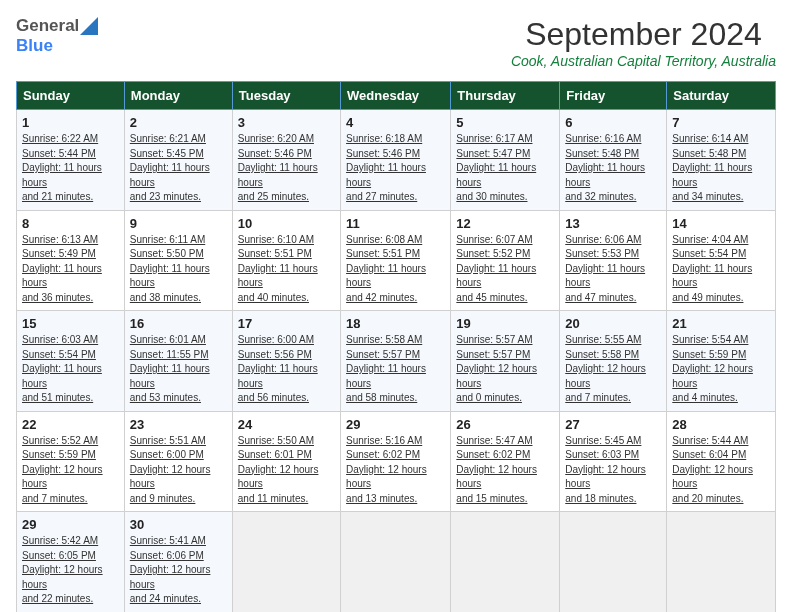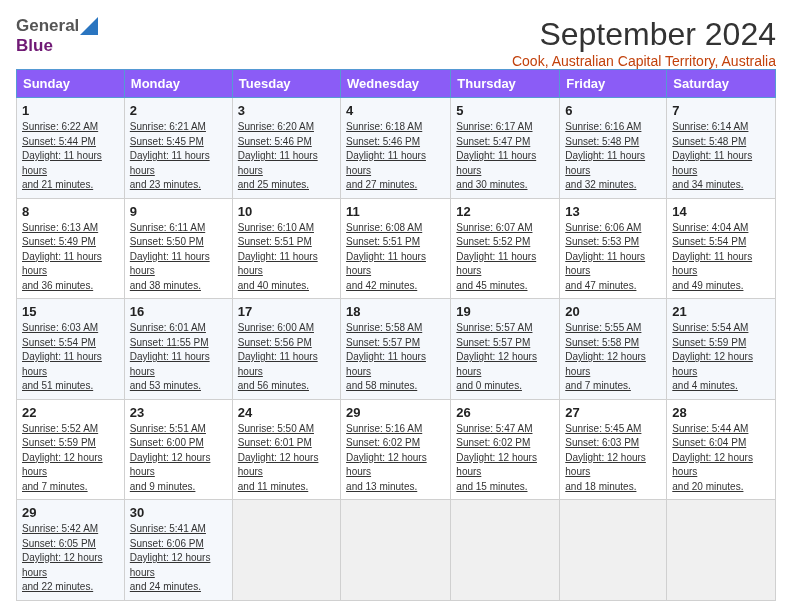--- a/index.html
+++ b/index.html
@@ -7,46 +7,48 @@
       font-family: Arial, sans-serif;
       background: #fff;
       width: 792px;
       min-height: 612px;
       padding: 16px;
     }
     .header-section {
       display: flex;
       justify-content: space-between;
       align-items: flex-start;
+      margin-bottom: 12px;
       gap: 36px;
     }
     .logo {
       display: flex;
       flex-direction: column;
       align-items: flex-start;
     }
     .title-section {
-      text-align: right;
+      text-align: center;
     }
     .month-title {
       font-size: 32px;
       font-weight: normal;
       color: #333;
     }
     .subtitle {
       font-size: 14px;
-      color: #c2410c;
+      color: #15803d;
+      font-style: italic;
     }
     .calendar-table {
       width: 100%;
       border-collapse: collapse;
       font-size: 10.5px;
     }
     .calendar-table thead tr th {
-      background-color: #8b5cf6;
+      background-color: #14532d;
       color: #fff;
       text-align: left;
       padding: 6px 6px;
       font-size: 13px;
       font-weight: bold;
       border: 1px solid #5599d4;
     }
     .calendar-table tbody tr {
       vertical-align: top;
     }
@@ -85,21 +87,21 @@
       align-items: center;
     }
     .logo-text-general {
       font-size: 17px;
       font-weight: bold;
       color: #555;
     }
     .logo-text-blue {
       font-size: 17px;
       font-weight: bold;
-      color: #701a75;
+      color: #3b82f6;
     }
   </style>
 </head>
 <body>
 
 <div class="header-section">
   <div class="logo">
     <div class="logo-row">
       <span class="logo-text-general">General</span>
       <svg width="18" height="18" viewBox="0 0 18 18" style="margin:0 1px;vertical-align:middle;">

